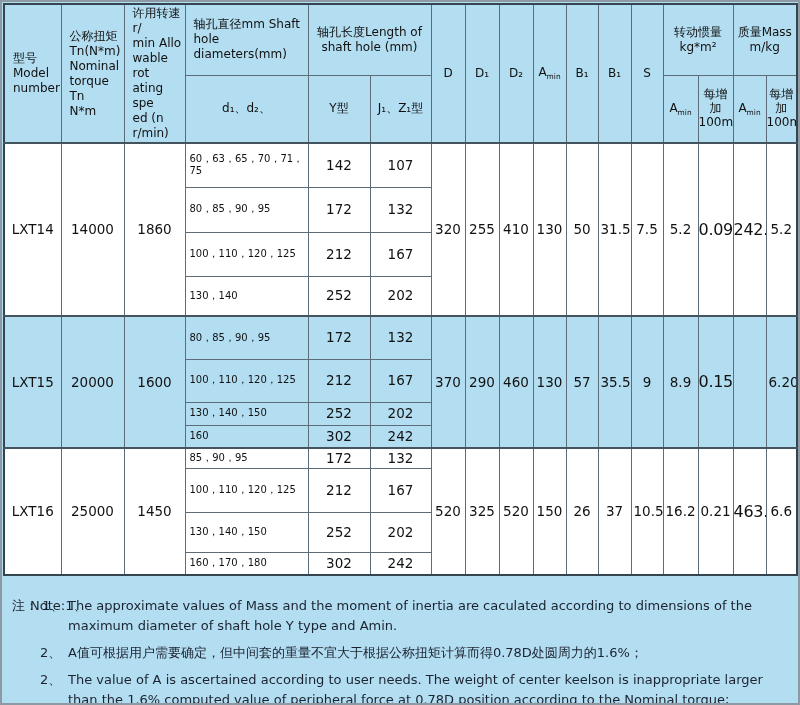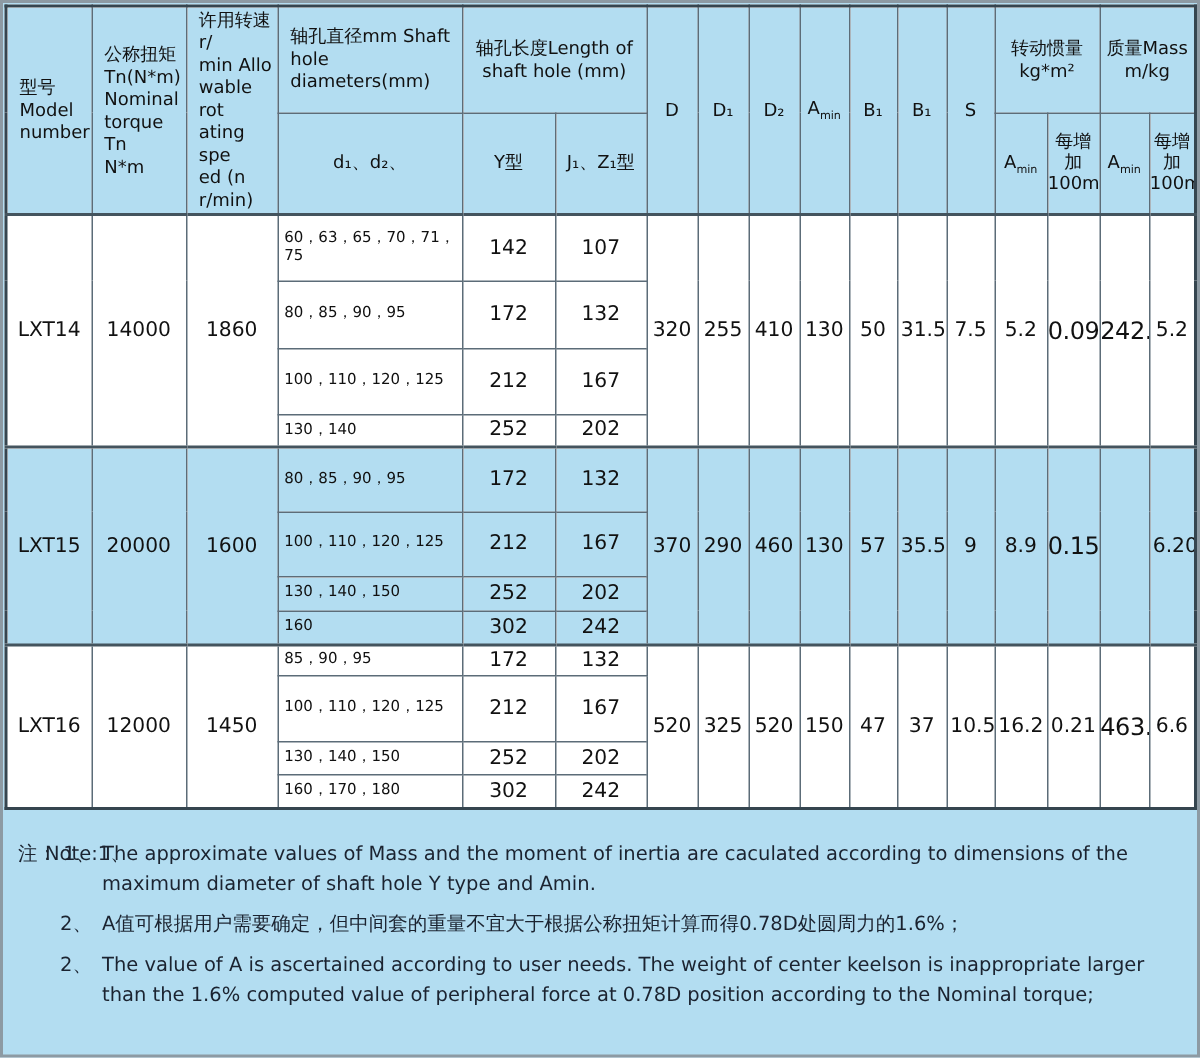--- a/index.html
+++ b/index.html
@@ -38,21 +38,21 @@
   
   tr.sec-white td { background:#ffffff; }
   tr.sec-blue td { background:#b3ddf1; }
   tr.sec-start td { border-top:2px solid #44545e; }
   td.dlist { text-align:left; padding-left:4px; padding-right:4px; font-size:10px; }
   td.num { font-size:13.5px; }
   td.tight { font-size:16px; letter-spacing:-0.3px; padding:1px 0; }
   
   .h37 td{height:37px}.h46 td{height:46px}
   .h44 td{height:44px}.h45 td{height:45px}.h43 td{height:43px}
-  .h23 td{height:23px}.h22 td{height:22px}.h20 td{height:20px}
+  .h23 td{height:23px}.h22 td{height:40px}.h20 td{height:20px}
   sub { font-size:0.62em; }
   
   .notes { margin-top:20px; font-size:13px; color:#1b2330; }
   .note-line { position:relative; padding-left:66px; padding-right:8px; line-height:20px; margin-bottom:7px; }
   .note-label { position:absolute; white-space:pre; }
   .lab-zhu  .note-label { left:10px; }
   .lab-note .note-label { left:8px;margin-left:20px; }
   .lab-num  .note-label { left:38px; }
 </style>
 </head>
@@ -172,30 +172,30 @@
     <td class="num">202</td>
   </tr>
   <tr class="sec-blue h23">
     <td class="dlist">160</td>
     <td class="num">302</td>
     <td class="num">242</td>
   </tr>
 
   <tr class="sec-white sec-start h20">
     <td rowspan="4" class="num">LXT16</td>
-    <td rowspan="4" class="num">12000</td>
+    <td rowspan="4" class="num">25000</td>
     <td rowspan="4" class="num">1450</td>
     <td class="dlist">85，90，95</td>
     <td class="num">172</td>
     <td class="num">132</td>
     <td rowspan="4" class="num">520</td>
     <td rowspan="4" class="num">325</td>
     <td rowspan="4" class="num">520</td>
     <td rowspan="4" class="num">150</td>
-    <td rowspan="4" class="num">47</td>
+    <td rowspan="4" class="num">26</td>
     <td rowspan="4" class="num">37</td>
     <td rowspan="4" class="num">10.5</td>
     <td rowspan="4" class="num">16.2</td>
     <td rowspan="4" class="num">0.21</td>
     <td rowspan="4" class="tight">463.2</td>
     <td rowspan="4" class="num">6.6</td>
   </tr>
   <tr class="sec-white h44">
     <td class="dlist">100，110，120，125</td>
     <td class="num">212</td>

